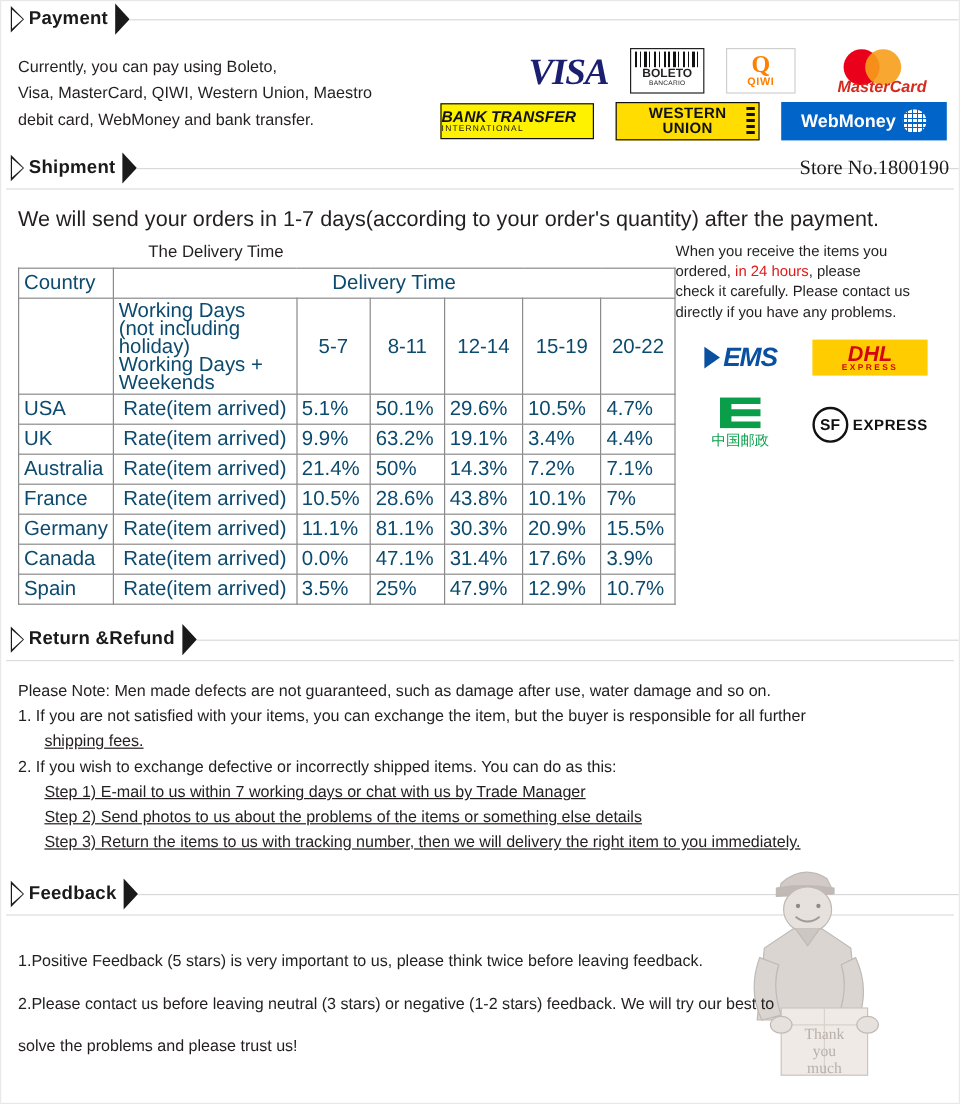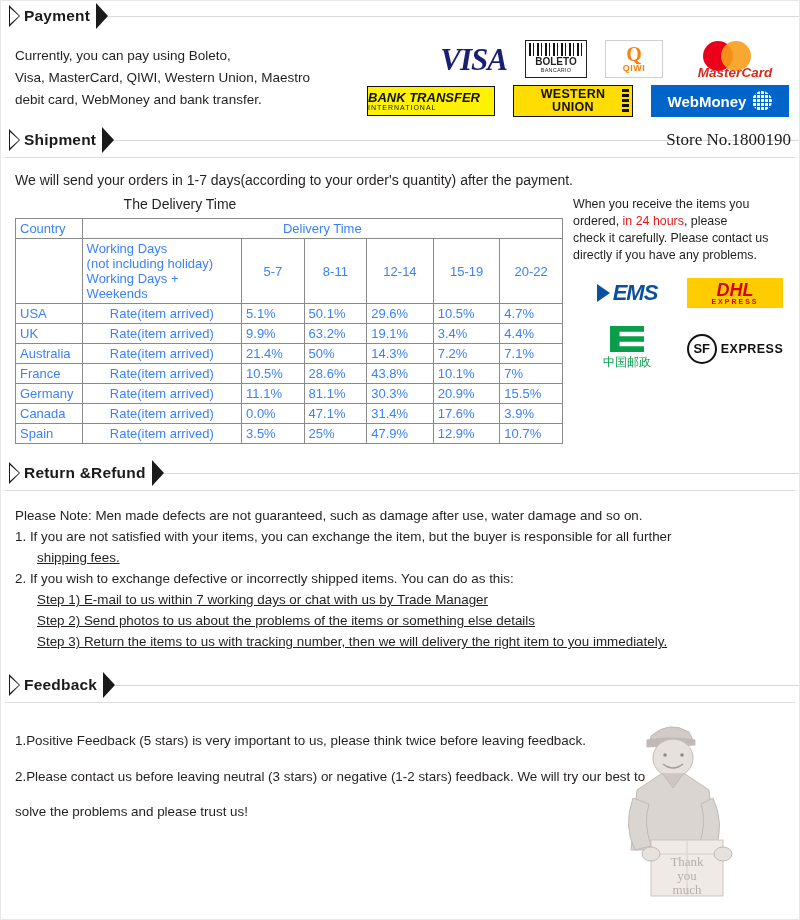--- a/index.html
+++ b/index.html
@@ -170,38 +170,38 @@
 
   
   .store-no {
     position: absolute;
     right: 8px;
     font-size: 17px;
     color: #1a1a1a;
     font-family: "Liberation Serif", serif;
   }
   .ship-line {
-    font-size: 14px;
+    font-size: 18px;
     padding: 14px 0 6px 14px;
     color: #231f20;
   }
-  .ship-cols { display: flex; padding: 0 6px 0 14px; gap: 10px; }
+  .ship-cols { display: flex; padding: 0 6px 0 14px; }
   .delivery-wrap { width: 548px; }
   .delivery-title {
     text-align: center;
     font-size: 14px;
     color: #231f20;
     padding: 2px 0 6px 0;
     width: 330px;
   }
   table.delivery {
     border-collapse: collapse;
     width: 548px;
-    font-size: 13px;
-    color: #3b82f6;
+    font-size: 17px;
+    color: #0c4a6e;
     padding-left: 35px;
   }
   table.delivery td, table.delivery th {
     border: 1px solid #8a8a8a;
     padding: 2px 4px;
     font-weight: normal;
     text-align: left;
     height: 17px;
   }
   table.delivery td.ctr, table.delivery th.ctr { text-align: center; }

